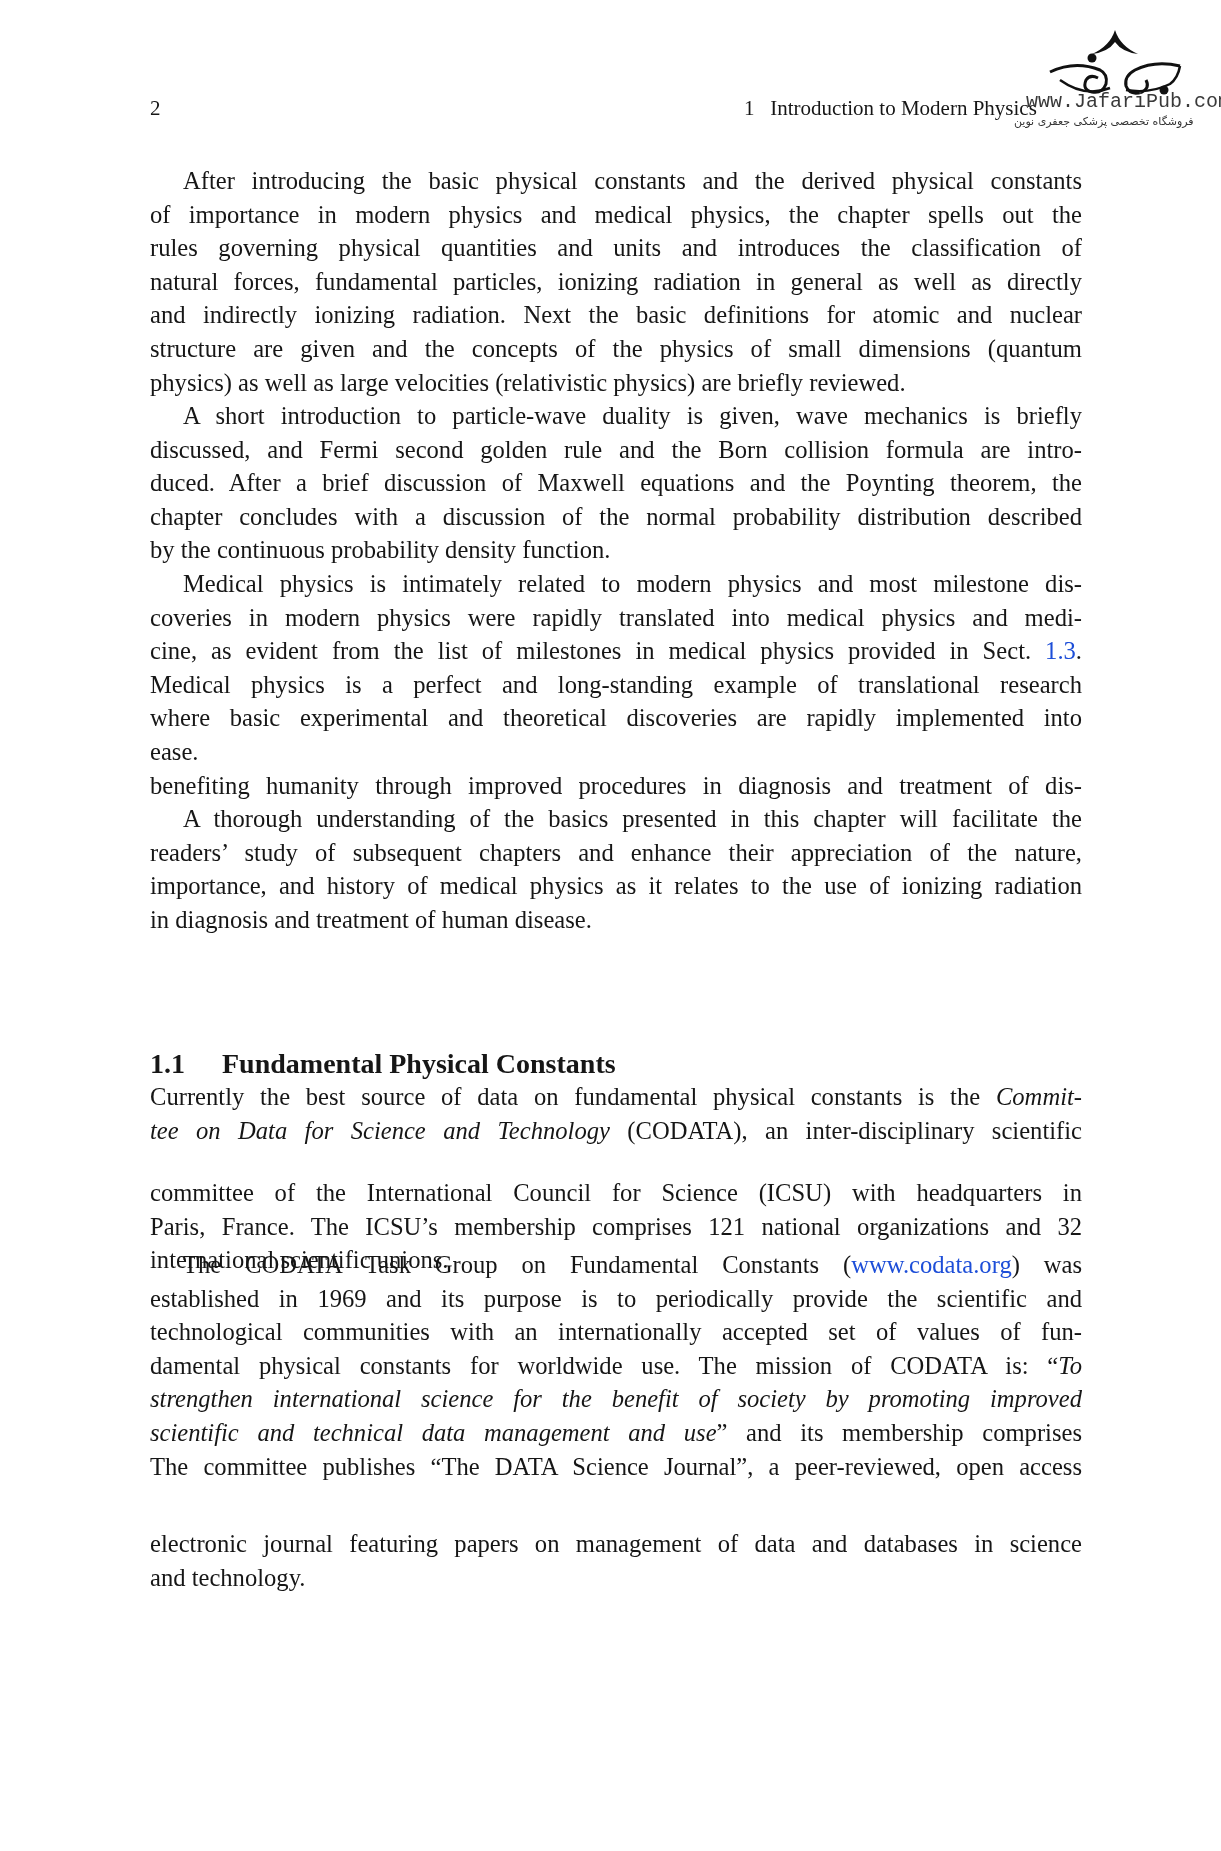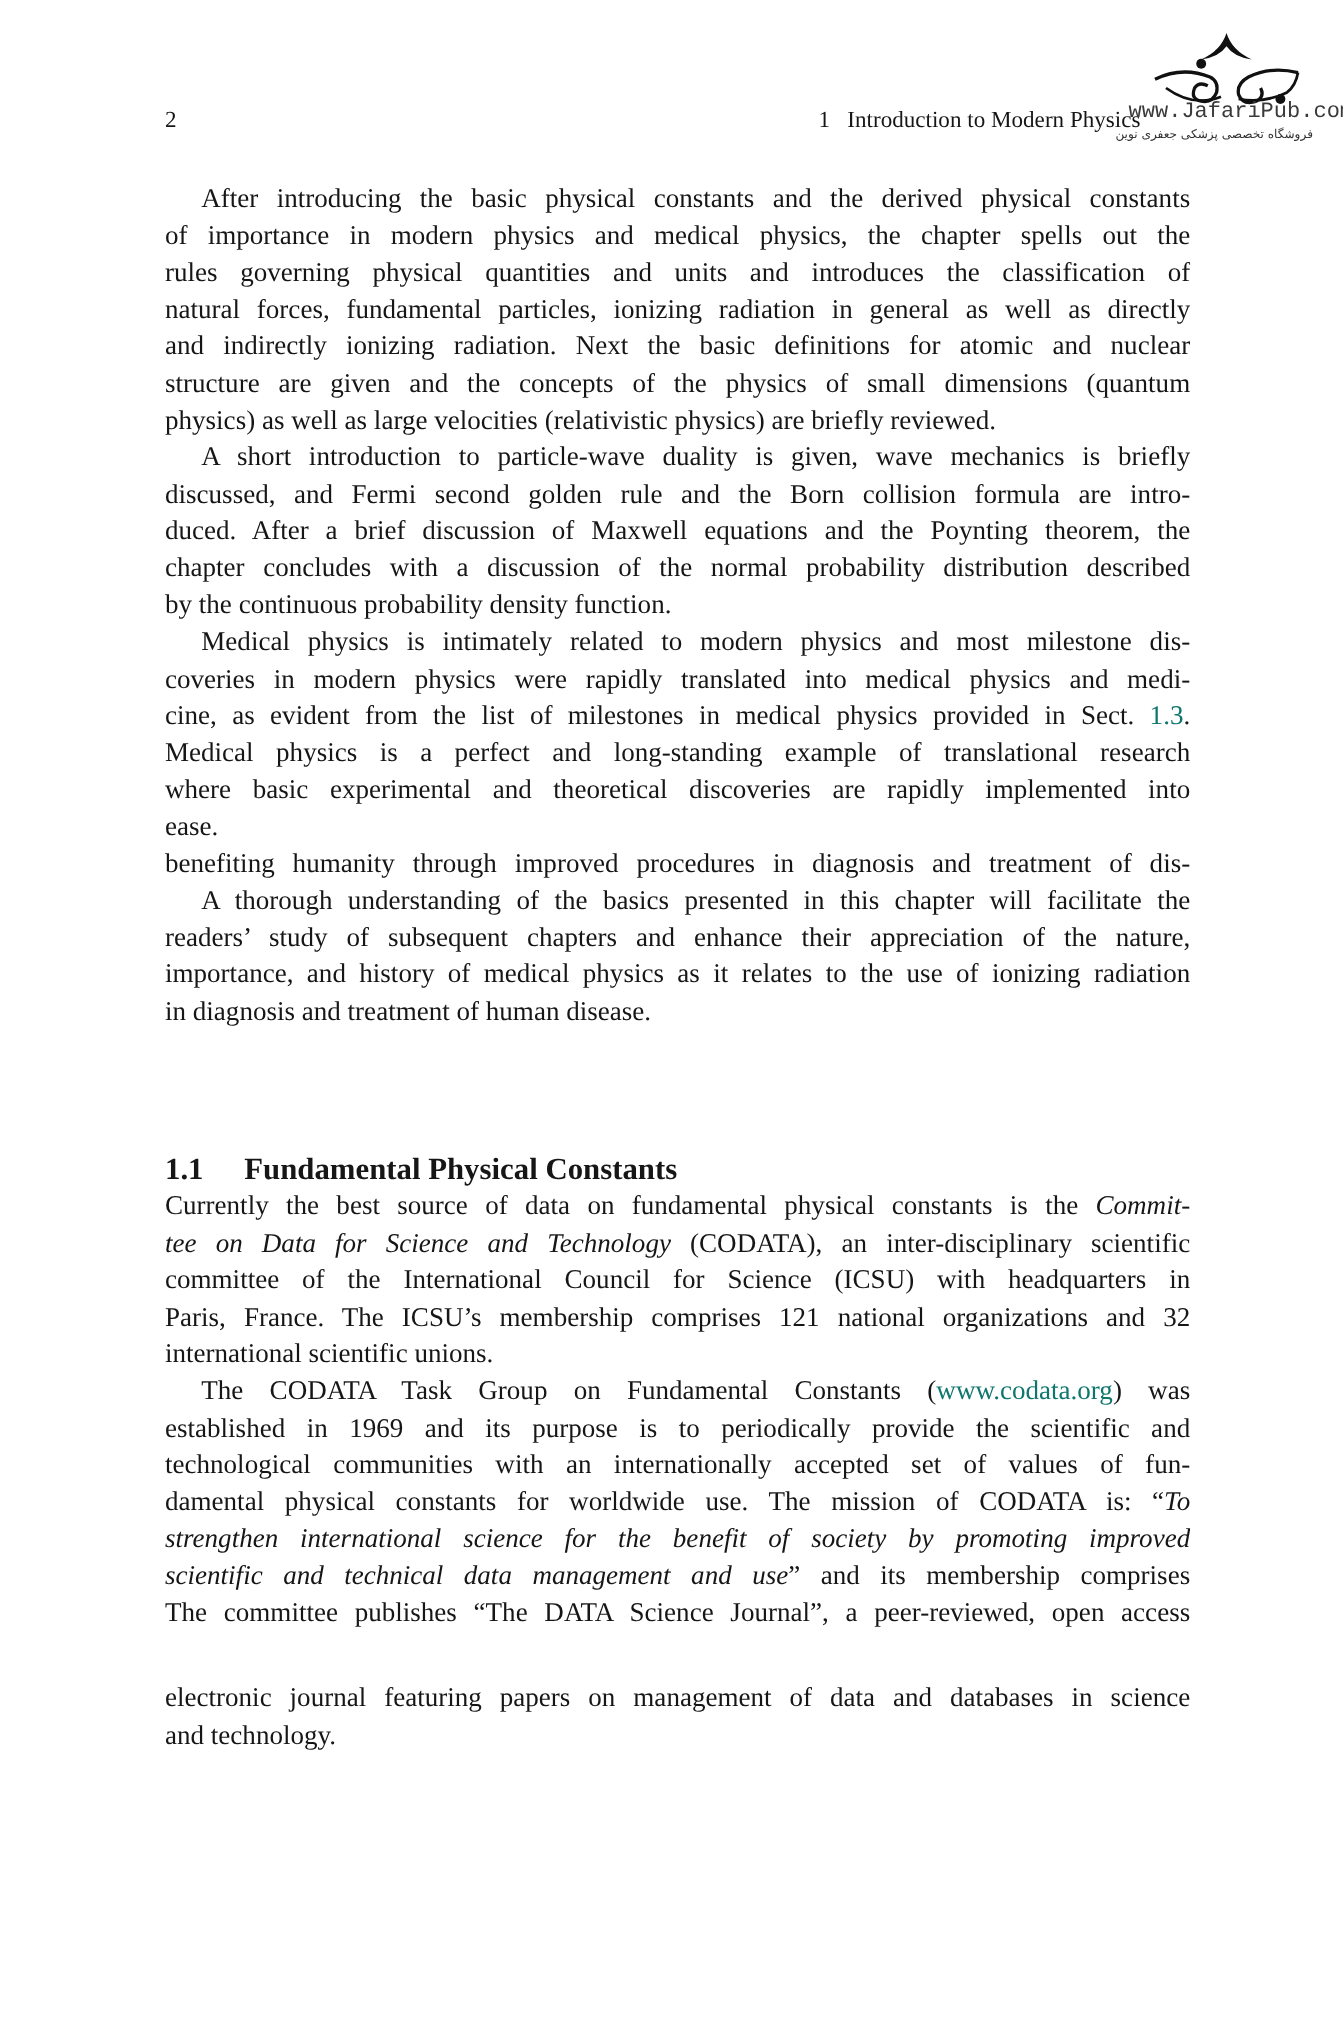--- a/index.html
+++ b/index.html
@@ -14,21 +14,21 @@
   .watermark { position: absolute; left: 1030px; top: 18px; width: 180px; height: 120px; }
   .wm-url { position: absolute; left: 1026px; top: 90px; font-family: Liberation Mono, monospace; font-size: 20px; color: #3a3a3a; }
   .wm-fa { position: absolute; left: 1014px; top: 115px; font-family: "DejaVu Sans", sans-serif; font-size: 11px; color: #333; direction: rtl; }
   .body-text {
     position: absolute; left: 150px; width: 932px;
     font-size: 24.6px; line-height: 33.6px;
   }
   .line { display: block; height: 33.6px; text-align: justify; text-align-last: justify; white-space: nowrap; }
   .line.last { text-align-last: left; }
   .line.indent { text-indent: 33px; }
-  .link { color: #0f766e; }
+  .link { color: #1d4ed8; }
   .it { font-style: italic; }
   .section-heading {
     position: absolute; left: 150px; top: 1002px;
     font-size: 28px; font-weight: bold; line-height: 36px; white-space: pre; margin-top: 44px;
   }
   .sec-num { display: inline-block; width: 72px; }
 </style>
 </head>
 <body>
 
@@ -80,21 +80,21 @@
   <span class="line" style="white-space: normal; overflow: hidden;">readers’ study of subsequent chapters and enhance their appreciation of the nature,</span>
   <span class="line" style="white-space: normal; overflow: hidden;">importance, and history of medical physics as it relates to the use of ionizing radiation</span>
   <span class="line last" style="white-space: normal; overflow: hidden;">in diagnosis and treatment of human disease.</span>
 </div>
 
 <div class="section-heading"><span class="sec-num">1.1</span><span>Fundamental Physical Constants</span></div>
 
 <div class="body-text" style="top:1080px;">
   <span class="line" style="white-space: normal; overflow: hidden;"><span>Currently the best source of data on fundamental physical constants is the </span><span class="it">Commit-</span></span>
   <span class="line" style="white-space: normal; overflow: hidden;"><span class="it">tee on Data for Science and Technology</span><span> (CODATA), an inter-disciplinary scientific</span></span>
-  <span class="line" style="white-space: normal; overflow: hidden;">committee of the International Council for Science (ICSU) with headquarters in</span>
+  <span class="line" style="white-space: normal; overflow: hidden; margin-top: 29px;">committee of the International Council for Science (ICSU) with headquarters in</span>
   <span class="line" style="white-space: normal; overflow: hidden;">Paris, France. The ICSU’s membership comprises 121 national organizations and 32</span>
   <span class="line last" style="white-space: normal; overflow: hidden;">international scientific unions.</span>
 </div>
 
 <div class="body-text" style="top:1248px;">
   <span class="line indent" style="white-space: normal; overflow: hidden;"><span>The CODATA Task Group on Fundamental Constants (</span><span class="link">www.codata.org</span><span>) was</span></span>
   <span class="line" style="white-space: normal; overflow: hidden;">established in 1969 and its purpose is to periodically provide the scientific and</span>
   <span class="line" style="white-space: normal; overflow: hidden;">technological communities with an internationally accepted set of values of fun-</span>
   <span class="line" style="white-space: normal; overflow: hidden;"><span>damental physical constants for worldwide use. The mission of CODATA is: “</span><span class="it">To</span></span>
   <span class="line it" style="white-space: normal; overflow: hidden;">strengthen international science for the benefit of society by promoting improved</span>

